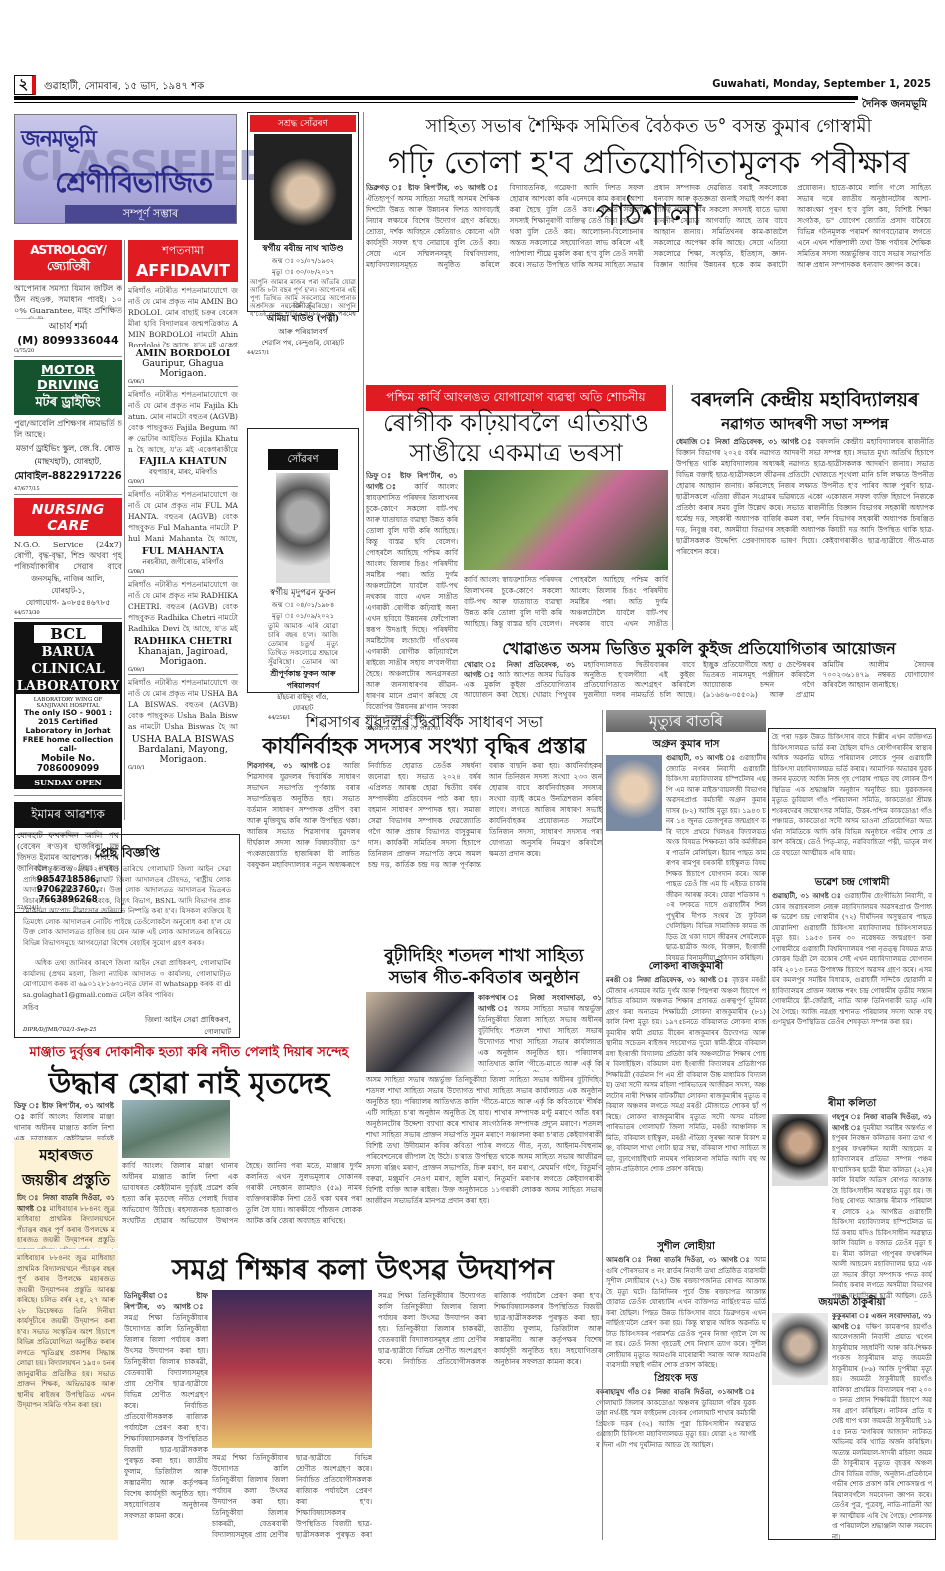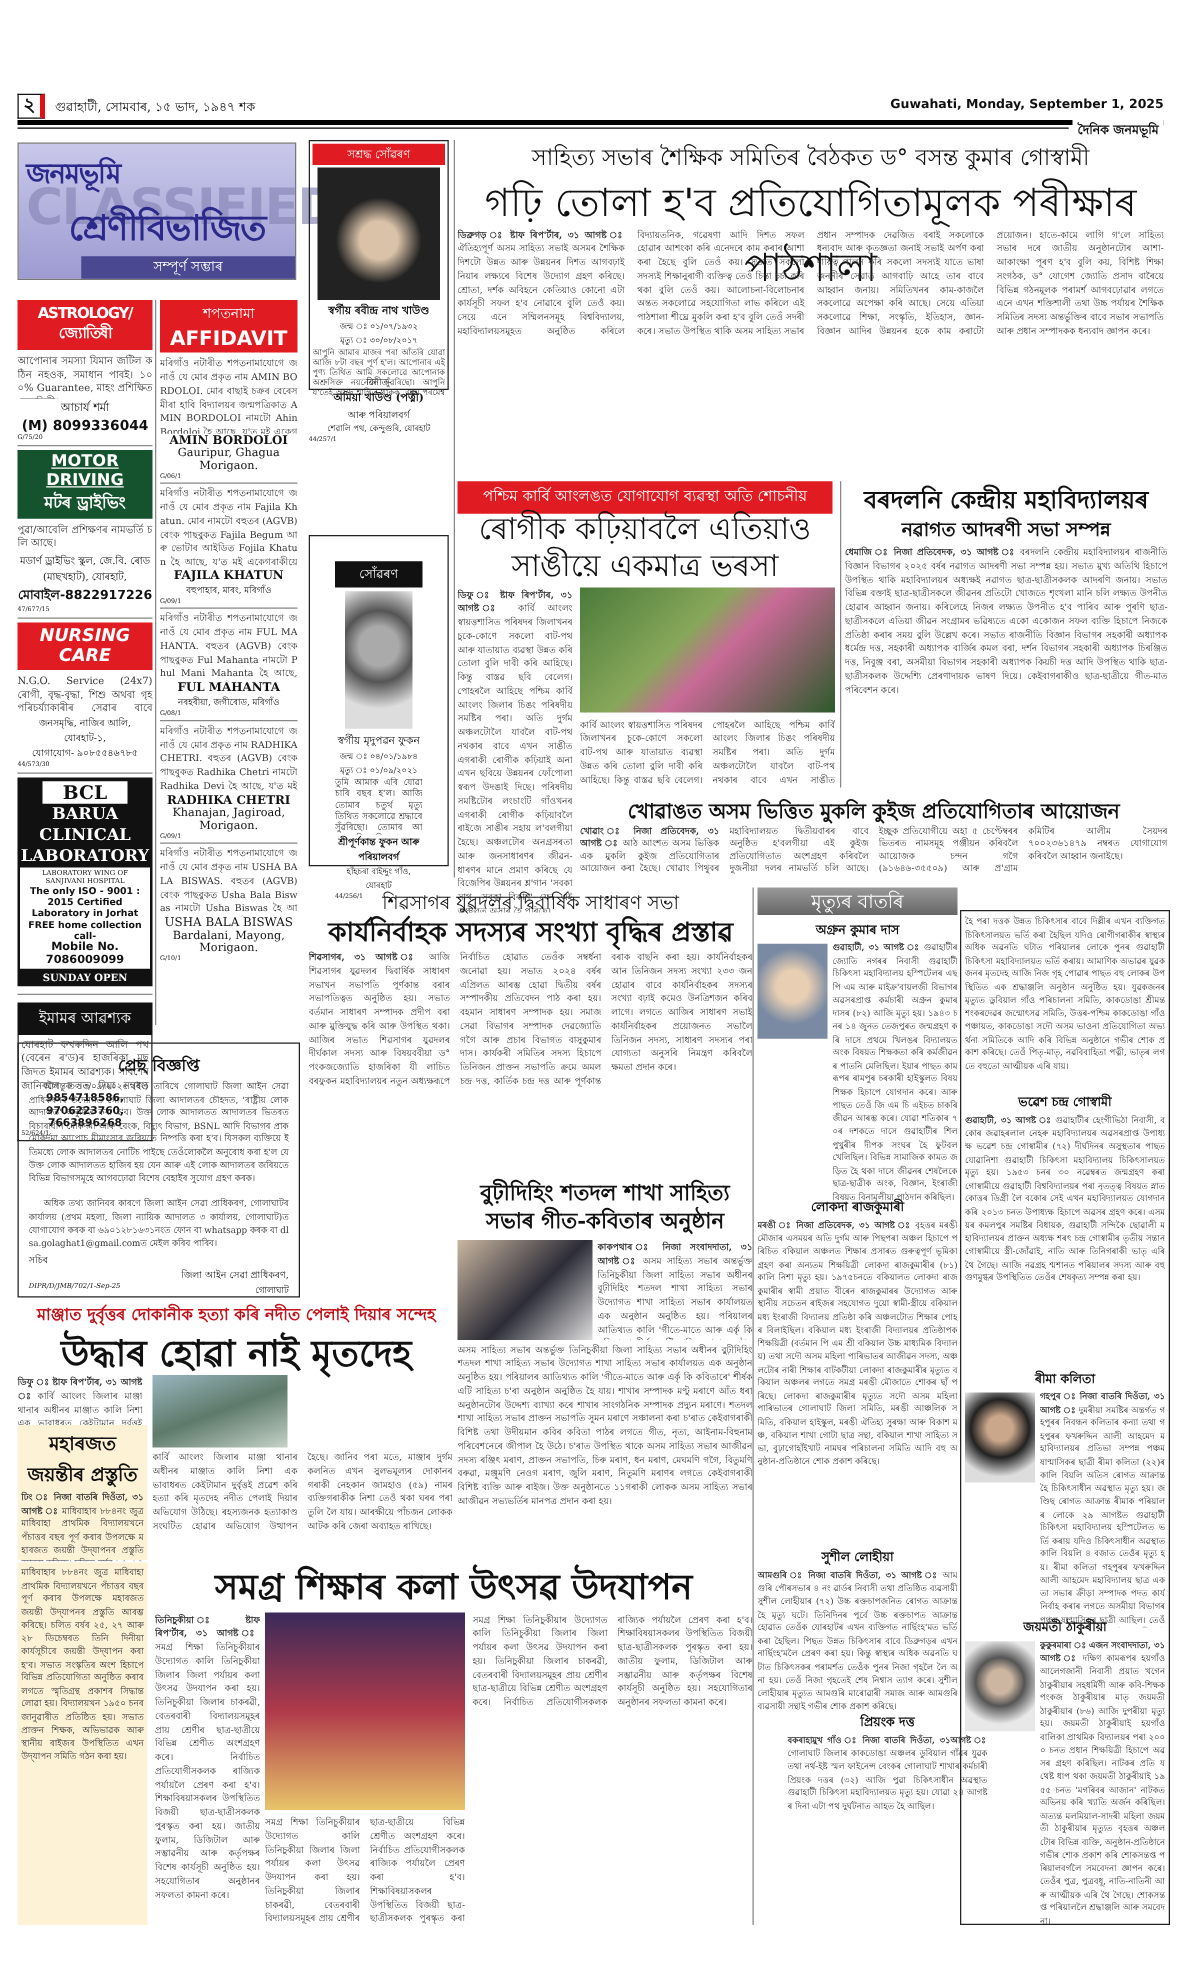--- a/index.html
+++ b/index.html
@@ -191,21 +191,21 @@
   <div class="filler" style="font-size:6.8px;line-height:10.5px;height:216px"><b>গুৱাহাটী, ৩১ আগষ্ট ঃ</b> <span>গুৱাহাটীৰ জ্যোতি নগৰৰ নিবাসী গুৱাহাটী চিকিৎসা মহাবিদ্যালয় হস্পিটেলৰ এছ পি এম আৰু মাইক্ৰ'বায়লজী বিভাগৰ অৱসৰপ্ৰাপ্ত কৰ্মচাৰী অগ্ৰুন কুমাৰ দাসৰ (৮২) আজি মৃত্যু হয়। ১৯৪৩ চনৰ ১৪ জুনত তেজপুৰত জন্মগ্ৰহণ কৰি দাসে প্ৰথমে খিলঙৰ বিদ্যালয়ত অংক বিষয়ত শিক্ষকতা কৰি কৰ্মজীৱনৰ পাতনি মেলিছিল। ইয়াৰ পাছত কামৰূপৰ ৰামপুৰ চৰকাৰী হাইস্কুলত বিষয় শিক্ষক হিচাপে যোগদান কৰে। আৰু পাছত তেওঁ জি এম চি এইচত চাকৰি জীৱন আৰম্ভ কৰে। যোৱা শতিকাৰ ৭০ৰ দশকতে দাসে গুৱাহাটীৰ শিলপুখুৰীৰ দীপক সংঘৰ হৈ ফুটবল খেলিছিল। বিভিন্ন সামাজিক কামত জড়িত হৈ থকা দাসে জীৱনৰ শেষলৈকে ছাত্ৰ-ছাত্ৰীক অংক, বিজ্ঞান, ইংৰাজী বিষয়ত বিনামূলীয়া পাঠদান কৰিছিল।</span></div>
 </div>
 <div class="abs" style="left:606px;top:958px;width:160px">
   <div class="ctr" style="font-size:10px;font-weight:bold">লোকদা ৰাজকুমাৰী</div>
   <div class="filler" style="font-size:6.8px;line-height:10.5px;height:268px"><b>মৰঙী ঃ নিজা প্ৰতিবেদক, ৩১ আগষ্ট ঃ</b> <span>বৃহত্তৰ মৰঙী মৌজাৰ এসময়ৰ অতি দুৰ্গম আৰু পিছপৰা অঞ্চল হিচাপে পৰিচিত বকিয়াল অঞ্চলত শিক্ষাৰ প্ৰসাৰত গুৰুত্বপূৰ্ণ ভূমিকা গ্ৰহণ কৰা অন্যতম শিক্ষয়িত্ৰী লোকদা ৰাজকুমাৰীৰ (৮১) কালি নিশা মৃত্যু হয়। ১৯৭৫চনতে বকিয়ালত লোকদা ৰাজকুমাৰীৰ স্বামী প্ৰয়াত বীৰেন ৰাজকুমাৰৰ উদ্যোগত আৰু স্থানীয় সচেতন ৰাইজৰ সহযোগত দুয়ো স্বামী-স্ত্ৰীয়ে বকিয়াল মধ্য ইংৰাজী বিদ্যালয় প্ৰতিষ্ঠা কৰি অঞ্চলটোত শিক্ষাৰ পোহৰ বিলাইছিল। বকিয়াল মধ্য ইংৰাজী বিদ্যালয়ৰ প্ৰতিষ্ঠাপক শিক্ষয়িত্ৰী (বৰ্তমান পি এম শ্ৰী বকিয়াল উচ্চ মাধ্যমিক বিদ্যালয়) তথা সদৌ অসম মহিলা পাৰিভাতৰ আজীৱন সদস্য, অঞ্চলটোৰ নাৰী শিক্ষাৰ বাটকটীয়া লোকদা ৰাজকুমাৰীৰ মৃত্যুত বকিয়াল অঞ্চলৰ লগতে সমগ্ৰ মৰঙী মৌজাতে শোকৰ ছাঁ পৰিছে। লোকদা ৰাজকুমাৰীৰ মৃত্যুত সদৌ অসম মহিলা পাৰিভাতৰ গোলাঘাট জিলা সমিতি, মৰঙী আঞ্চলিক সমিতি, বকিয়াল হাইস্কুল, মৰঙী ঐতিহ্য সুৰক্ষা আৰু বিকাশ মঞ্চ, বকিয়াল শাখা গোটা ছাত্ৰ সন্থা, বকিয়াল শাখা সাহিত্য সভা, বুঢ়াগোহাঁইখাট নামঘৰ পৰিচালনা সমিতি আদি বহু অনুষ্ঠান-প্ৰতিষ্ঠানে শোক প্ৰকাশ কৰিছে।</span></div>
 </div>
 <div class="abs" style="left:606px;top:1238px;width:160px">
   <div class="ctr" style="font-size:10px;font-weight:bold">সুশীল লোহীয়া</div>
   <div class="filler" style="font-size:6.8px;line-height:10.5px;height:120px"><b>আমগুৰি ঃ নিজা বাতৰি দিওঁতা, ৩১ আগষ্ট ঃ</b> <span>আমগুৰি পৌৰসভাৰ ৪ নং ৱাৰ্ডৰ নিবাসী তথা প্ৰতিষ্ঠিত ব্যৱসায়ী সুশীল লোহীয়াৰ (৭২) উচ্চ ৰক্তচাপজনিত ৰোগত আক্ৰান্ত হৈ মৃত্যু ঘটে। তিনিদিনৰ পূৰ্বে উচ্চ ৰক্তচাপত আক্ৰান্ত হোৱাত তেওঁক যোৰহাটৰ এখন ব্যক্তিগত নাৰ্ছিংহ'মত ভৰ্তি কৰা হৈছিল। পিছত উন্নত চিকিৎসাৰ বাবে ডিব্ৰুগড়ৰ এখন নাৰ্ছিংহ'মলৈ প্ৰেৰণ কৰা হয়। কিন্তু স্বাস্থ্যৰ অধিক অৱনতি ঘটাত চিকিৎসকৰ পৰামৰ্শত তেওঁক পুনৰ নিজা গৃহলৈ লৈ অনা হয়। তেওঁ নিজা গৃহতেই শেষ নিশ্বাস ত্যাগ কৰে। সুশীল লোহীয়াৰ মৃত্যুত আমগুৰি মাৰোৱাৰী সমাজ আৰু আমগুৰি ব্যৱসায়ী সন্থাই গভীৰ শোক প্ৰকাশ কৰিছে।</span></div>
 </div>
-<div class="abs" style="left:630px;top:1370px;width:160px">
+<div class="abs" style="left:596px;top:1370px;width:160px">
   <div class="ctr" style="font-size:10px;font-weight:bold">প্ৰিয়ংক দত্ত</div>
   <div class="filler" style="font-size:6.8px;line-height:10.5px;height:170px"><b>বকৰাহামুখ গাঁও ঃ নিজা বাতৰি দিওঁতা, ৩১আগষ্ট ঃ</b> <span>গোলাঘাট জিলাৰ কাকডোঙা অঞ্চলৰ ডুবিয়াল গাঁৱৰ যুৱক তথা নৰ্থ-ইষ্ট স্মল ফাইনেন্স বেংকৰ গোলাঘাট শাখাৰ কৰ্মচাৰী প্ৰিয়ংক দত্তৰ (৩২) আজি পুৱা চিকিৎসাধীন অৱস্থাত গুৱাহাটী চিকিৎসা মহাবিদ্যালয়ত মৃত্যু হয়। যোৱা ২৪ আগষ্টৰ দিনা এটা পথ দুৰ্ঘটনাত আহত হৈ আছিল।</span></div>
 </div>
 
 <div class="abs" style="left:772px;top:732px;width:160px">
   <div class="filler" style="font-size:6.8px;line-height:10.5px;height:142px">হৈ পৰা দত্তক উন্নত চিকিৎসাৰ বাবে দিল্লীৰ এখন ব্যক্তিগত চিকিৎসালয়ত ভৰ্তি কৰা হৈছিল যদিও ৰোগীগৰাকীৰ স্বাস্থ্যৰ অধিক অৱনতি ঘটাত পৰিয়ালৰ লোকে পুনৰ গুৱাহাটী চিকিৎসা মহাবিদ্যালয়ত ভৰ্তি কৰায়। আমাণিক অভাৱৰ যুৱকজনৰ মৃতদেহ আজি নিজ গৃহ পোৱাৰ পাছত বহু লোকৰ উপস্থিতিত এক শ্ৰদ্ধাঞ্জলি অনুষ্ঠান অনুষ্ঠিত হয়। যুৱকজনৰ মৃত্যুত ডুবিয়াল গাঁও পৰিচালনা সমিতি, কাকডোঙা শ্ৰীমন্ত শংকৰদেৱৰ জন্মোৎসৱ সমিতি, উত্তৰ-পশ্চিম কাকডোঙা গাঁও পঞ্চায়ত, কাকডোঙা সদৌ অসম ভাওনা প্ৰতিযোগিতা অভ্যৰ্থনা সমিতিকে আদি কৰি বিভিন্ন অনুষ্ঠানে গভীৰ শোক প্ৰকাশ কৰিছে। তেওঁ পিতৃ-মাতৃ, নৱবিবাহিতা পত্নী, ভাতৃৰ লগতে বহুতো আত্মীয়ক এৰি যায়।</div>
   <div class="ctr" style="font-size:10px;font-weight:bold">ভৱেশ চন্দ্ৰ গোস্বামী</div>
   <div class="filler" style="font-size:6.8px;line-height:10.5px;height:200px"><b>গুৱাহাটী, ৩১ আগষ্ট ঃ</b> <span>গুৱাহাটীৰ হেংগীভিঠা নিবাসী, বকোৰ জৱাহৰলাল নেহৰু মহাবিদ্যালয়ৰ অৱসৰপ্ৰাপ্ত উপাধ্যক্ষ ভৱেশ চন্দ্ৰ গোস্বামীৰ (৭২) দীৰ্ঘদিনৰ অসুস্থতাৰ পাছত যোৱানিশা গুৱাহাটী চিকিৎসা মহাবিদ্যালয় চিকিৎসালয়ত মৃত্যু হয়। ১৯৫৩ চনৰ ৩০ নৱেম্বৰত জন্মগ্ৰহণ কৰা গোস্বামীয়ে গুৱাহাটী বিশ্ববিদ্যালয়ৰ পৰা নৃতত্ত্ব বিষয়ত স্নাতকোত্তৰ ডিগ্ৰী লৈ বকোৰ সেই এখন মহাবিদ্যালয়ত যোগদান কৰি ২০১৩ চনত উপাধ্যক্ষ হিচাপে অৱসৰ গ্ৰহণ কৰে। এসময়ৰ কমলপুৰ সমষ্টিৰ বিধায়ক, গুৱাহাটী সন্দিকৈ ছোৱালী মহাবিদ্যালয়ৰ প্ৰাক্তন অধ্যক্ষ শৰৎ চন্দ্ৰ গোস্বামীৰ তৃতীয় সন্তান গোস্বামীয়ে স্ত্ৰী-জোঁৱাই, নাতি আৰু তিনিগৰাকী ভাতৃ এৰি থৈ গৈছে। আজি নৱগ্ৰহ শ্মশানত পৰিয়ালৰ সদস্য আৰু বহু গুণমুগ্ধৰ উপস্থিতিত তেওঁৰ শেষকৃত্য সম্পন্ন কৰা হয়।</span></div>
 </div>
 <div class="abs" style="left:772px;top:1095px;width:160px">

